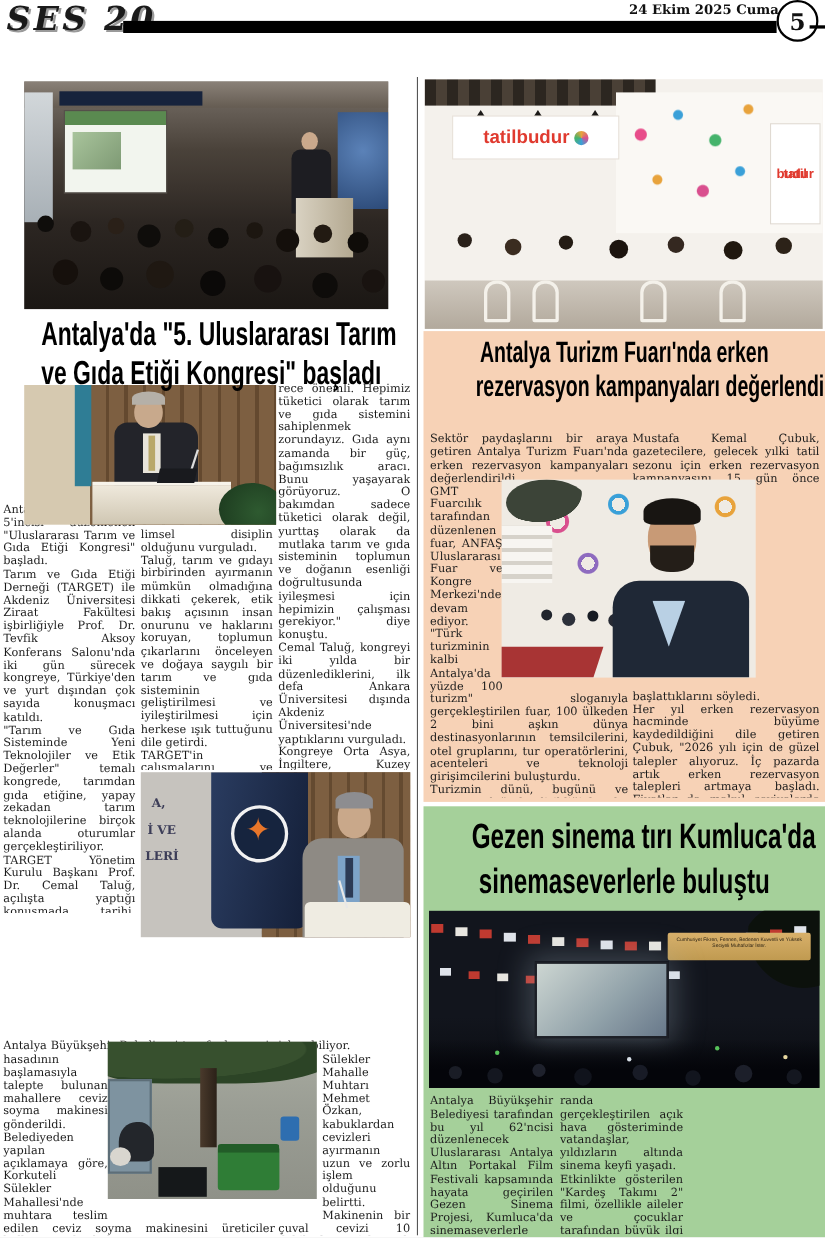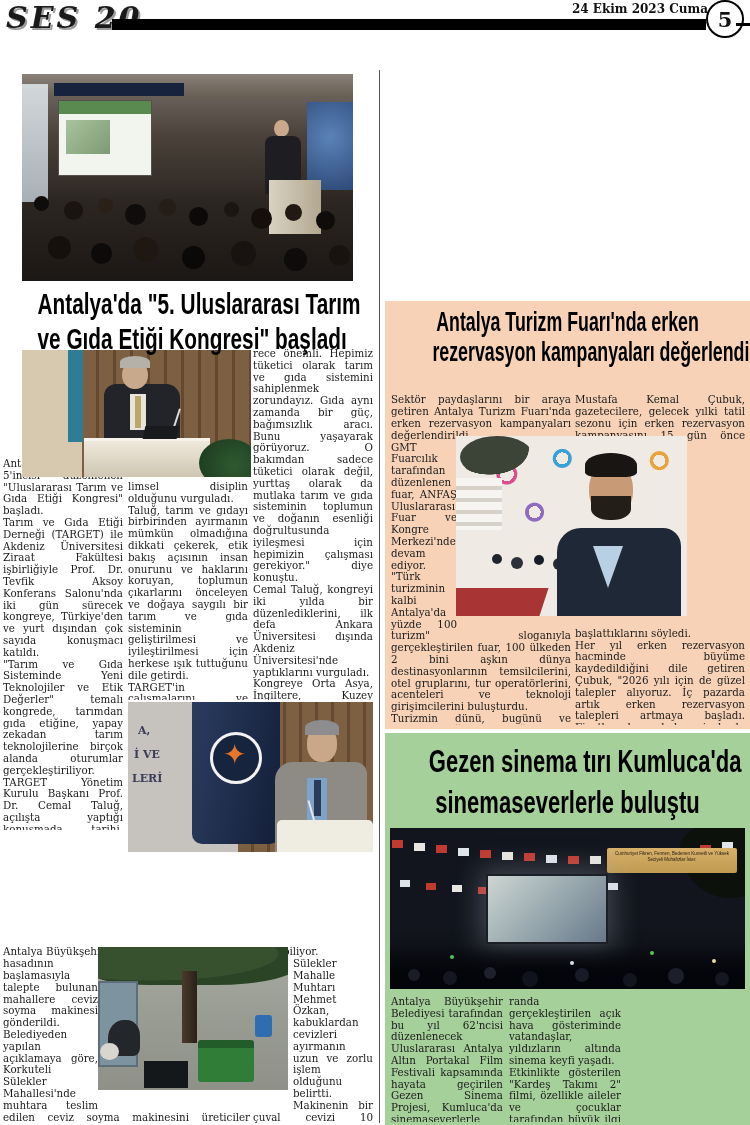--- a/index.html
+++ b/index.html
@@ -216,21 +216,21 @@
   .pw-person{left:10px;bottom:34px;width:32px;height:36px;background:#23262b;border-radius:50% 42% 22% 32%}
   .pw-sack{left:2px;bottom:30px;width:19px;height:17px;background:#d9d6cf;border-radius:50%}
 </style>
 </head>
 <body>
 
 <div class="page">
 
   <div class="abs masthead">SES 20</div>
   <div class="abs header-bar"></div>
-  <div class="abs date">24 Ekim 2023 Cuma</div>
+  <div class="abs date">24 Ekim 2025 Cuma</div>
   <div class="abs page-circle">5</div>
   <div class="abs header-tick"></div>
   <div class="abs vdiv"></div>
 
   <div class="ph" id="photo-a">
     <div class="pa-beam"></div>
     <div class="pa-win"></div>
     <div class="pa-banner"></div>
     <div class="pa-screen">
       <div class="pa-screen-img"></div>
@@ -312,20 +312,39 @@
     <div class="pw-foliage"></div>
     <div class="pw-door"></div>
     <div class="pw-trunk"></div>
     <div class="pw-barrel"></div>
     <div class="pw-machine"></div>
     <div class="pw-crate"></div>
     <div class="pw-person"></div>
     <div class="pw-sack"></div>
   </div>
 
+  <div class="ph" id="photo-tour">
+    <div class="pt-ceiling"></div>
+    <div class="pt-wall"></div>
+    <div class="pt-dots"></div>
+    <div class="pt-lamp a"></div>
+    <div class="pt-lamp b"></div>
+    <div class="pt-lamp c"></div>
+    <div class="pt-sign">tatilbudur</div>
+    <div class="pt-side">
+      <span>tatil</span>
+      <span>budur</span>
+    </div>
+    <div class="pt-floor"></div>
+    <div class="pt-heads"></div>
+    <div class="pt-chair a"></div>
+    <div class="pt-chair b"></div>
+    <div class="pt-chair c"></div>
+    <div class="pt-chair d"></div>
+  </div>
 
   <div class="abs tour-block">
     <div class="headline hl-tourism">
       <div class="scale">
         <div>Antalya Turizm Fuarı'nda erken</div>
         <div>rezervasyon kampanyaları değerlendirildi</div>
       </div>
     </div>
     <div class="col" id="t1">
       <span class="push-r tc1-push"></span>

